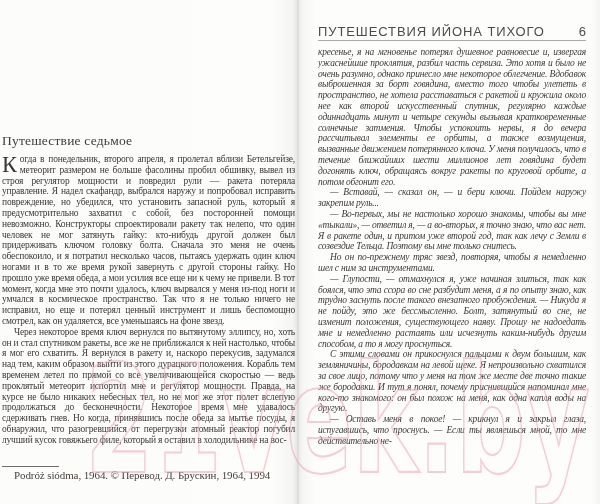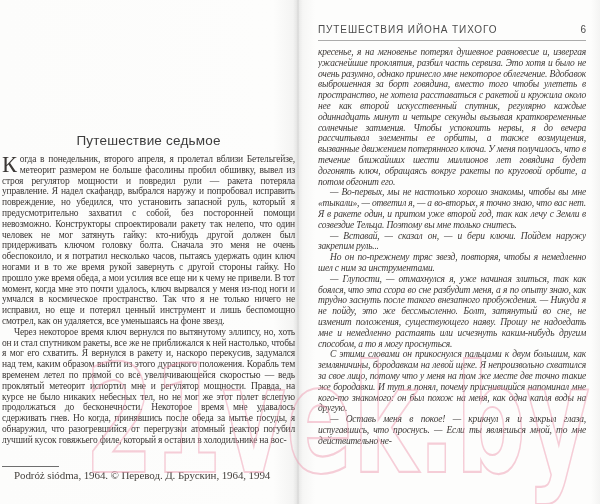--- a/index.html
+++ b/index.html
@@ -12,21 +12,21 @@
   .page-left  { left:0; width:297px; background:linear-gradient(to right,#fcfcfb 0%,#fdfdfc 92%,#f2f2f1 100%); }
   .page-right { left:297px; width:303px; background:linear-gradient(to right,#f3f3f2 0%,#fdfdfc 6%,#fdfdfc 97%,#f4f4f3 100%); }
   .seam {
     position:absolute; top:0; bottom:0; left:293px; width:10px;
     background:linear-gradient(to right, rgba(0,0,0,0) 0%, rgba(0,0,0,0.05) 40%, rgba(0,0,0,0.13) 50%, rgba(0,0,0,0.04) 62%, rgba(0,0,0,0) 100%);
   }
 
   
   .lp-heading {
     position:absolute; left:2px; width:293px; top:133px;
-    text-align:center; font-family:Liberation Sans, sans-serif;
+    text-align:left; font-family:Liberation Serif, serif;
     font-size:13.5px; font-weight:400; color:#3d3d3d; letter-spacing:0.2px;
   }
   .lp-body {
     position:absolute; left:2px; width:293px; top:154px; height:308px;
     overflow:hidden; font-size:9.5px; line-height:10.8px;
     text-align:justify; letter-spacing:-0.2px;
   }
   .dropcap {
     float:left; font-size:22.5px; line-height:19px;
     padding:1px 3px 0 0; color:#3c3836;
@@ -36,21 +36,21 @@
   .fn-rule { position:absolute; left:2px; top:466px; width:57px; border-top:1px solid #6e6e6e; }
   .fn {
     position:absolute; left:2px; top:470px; width:293px;
     font-size:11px; line-height:11px; text-indent:12px; letter-spacing:-0.1px; color:#47433f;
   }
 
   
   .rp-header {
     position:absolute; left:21px; width:268px; top:24px;
     display:flex; justify-content:space-between; align-items:baseline;
-    font-family:"Liberation Sans", sans-serif; font-size:10px;
+    font-family:"Liberation Sans", sans-serif; font-size:13px;
     letter-spacing:0.9px; color:#4b4b4b;gap:23px;
   }
   .rp-folio { letter-spacing:0; }
   .rp-rule { position:absolute; left:21px; width:268px; top:40px; border-top:1px solid #ababab; }
   .rp-body {
     position:absolute; left:21px; width:268px; top:47px; height:446px;
     overflow:hidden; font-size:9.5px; line-height:10.8px;
     text-align:justify; letter-spacing:-0.2px;font-style:italic;
   }
 
@@ -79,22 +79,22 @@
 
   <div class="page page-right">
     <div class="rp-header">
       <span>ПУТЕШЕСТВИЯ ИЙОНА ТИХОГО</span>
       <span class="rp-folio">6</span>
     </div>
     <div class="rp-rule"></div>
 
     <div class="rp-body">
       <p>кресенье, я на мгновенье потерял душевное равновесие и, извергая ужаснейшие проклятия, разбил часть сервиза. Это хотя и было не очень разумно, однако принесло мне некоторое облегчение. Вдобавок выброшенная за борт говядина, вместо того чтобы улететь в пространство, не хотела расставаться с ракетой и кружила около нее как второй искусственный спутник, регулярно каждые одиннадцать минут и четыре секунды вызывая кратковременные солнечные затмения. Чтобы успокоить нервы, я до вечера рассчитывал элементы ее орбиты, а также возмущения, вызванные движением потерянного ключа. У меня получилось, что в течение ближайших шести миллионов лет говядина будет догонять ключ, обращаясь вокруг ракеты по круговой орбите, а потом обгонит его.</p>
+      <p class="indent">— Вставай, — сказал он, — и бери ключи. Пойдем наружу закрепим руль...</p>
       <p class="indent">— Во-первых, мы не настолько хорошо знакомы, чтобы вы мне «тыкали», — ответил я, — а во-вторых, я точно знаю, что вас нет. Я в ракете один, и притом уже второй год, так как лечу с Земли в созвездие Тельца. Поэтому вы мне только снитесь.</p>
-      <p class="indent">— Вставай, — сказал он, — и бери ключи. Пойдем наружу закрепим руль...</p>
       <p class="indent">Но он по-прежнему тряс звезд, повторяя, чтобы я немедленно шел с ним за инструментами.</p>
       <p class="indent">— Глупости, — отмахнулся я, уже начиная злиться, так как боялся, что эта ссора во сне разбудит меня, а я по опыту знаю, как трудно заснуть после такого внезапного пробуждения. — Никуда я не пойду, это же бессмысленно. Болт, затянутый во сне, не изменит положения, существующего наяву. Прошу не надоедать мне и немедленно растаять или исчезнуть каким-нибудь другим способом, а то я могу проснуться.</p>
       <p class="indent">С этими словами он прикоснулся пальцами к двум большим, как земляничины, бородавкам на левой щеке. Я непроизвольно схватился за свое лицо, потому что у меня на том же месте две точно такие же бородавки. И тут я понял, почему приснившийся напоминал мне кого-то знакомого: он был похож на меня, как одна капля воды на другую.</p>
       <p class="indent">— Оставь меня в покое! — крикнул я и закрыл глаза, испугавшись, что проснусь. — Если ты являешься мной, то мне действительно не-</p>
     </div>
   </div>
 
   <div class="seam"></div>
 
   <svg class="watermark" width="600" height="504" viewBox="0 0 600 504">

